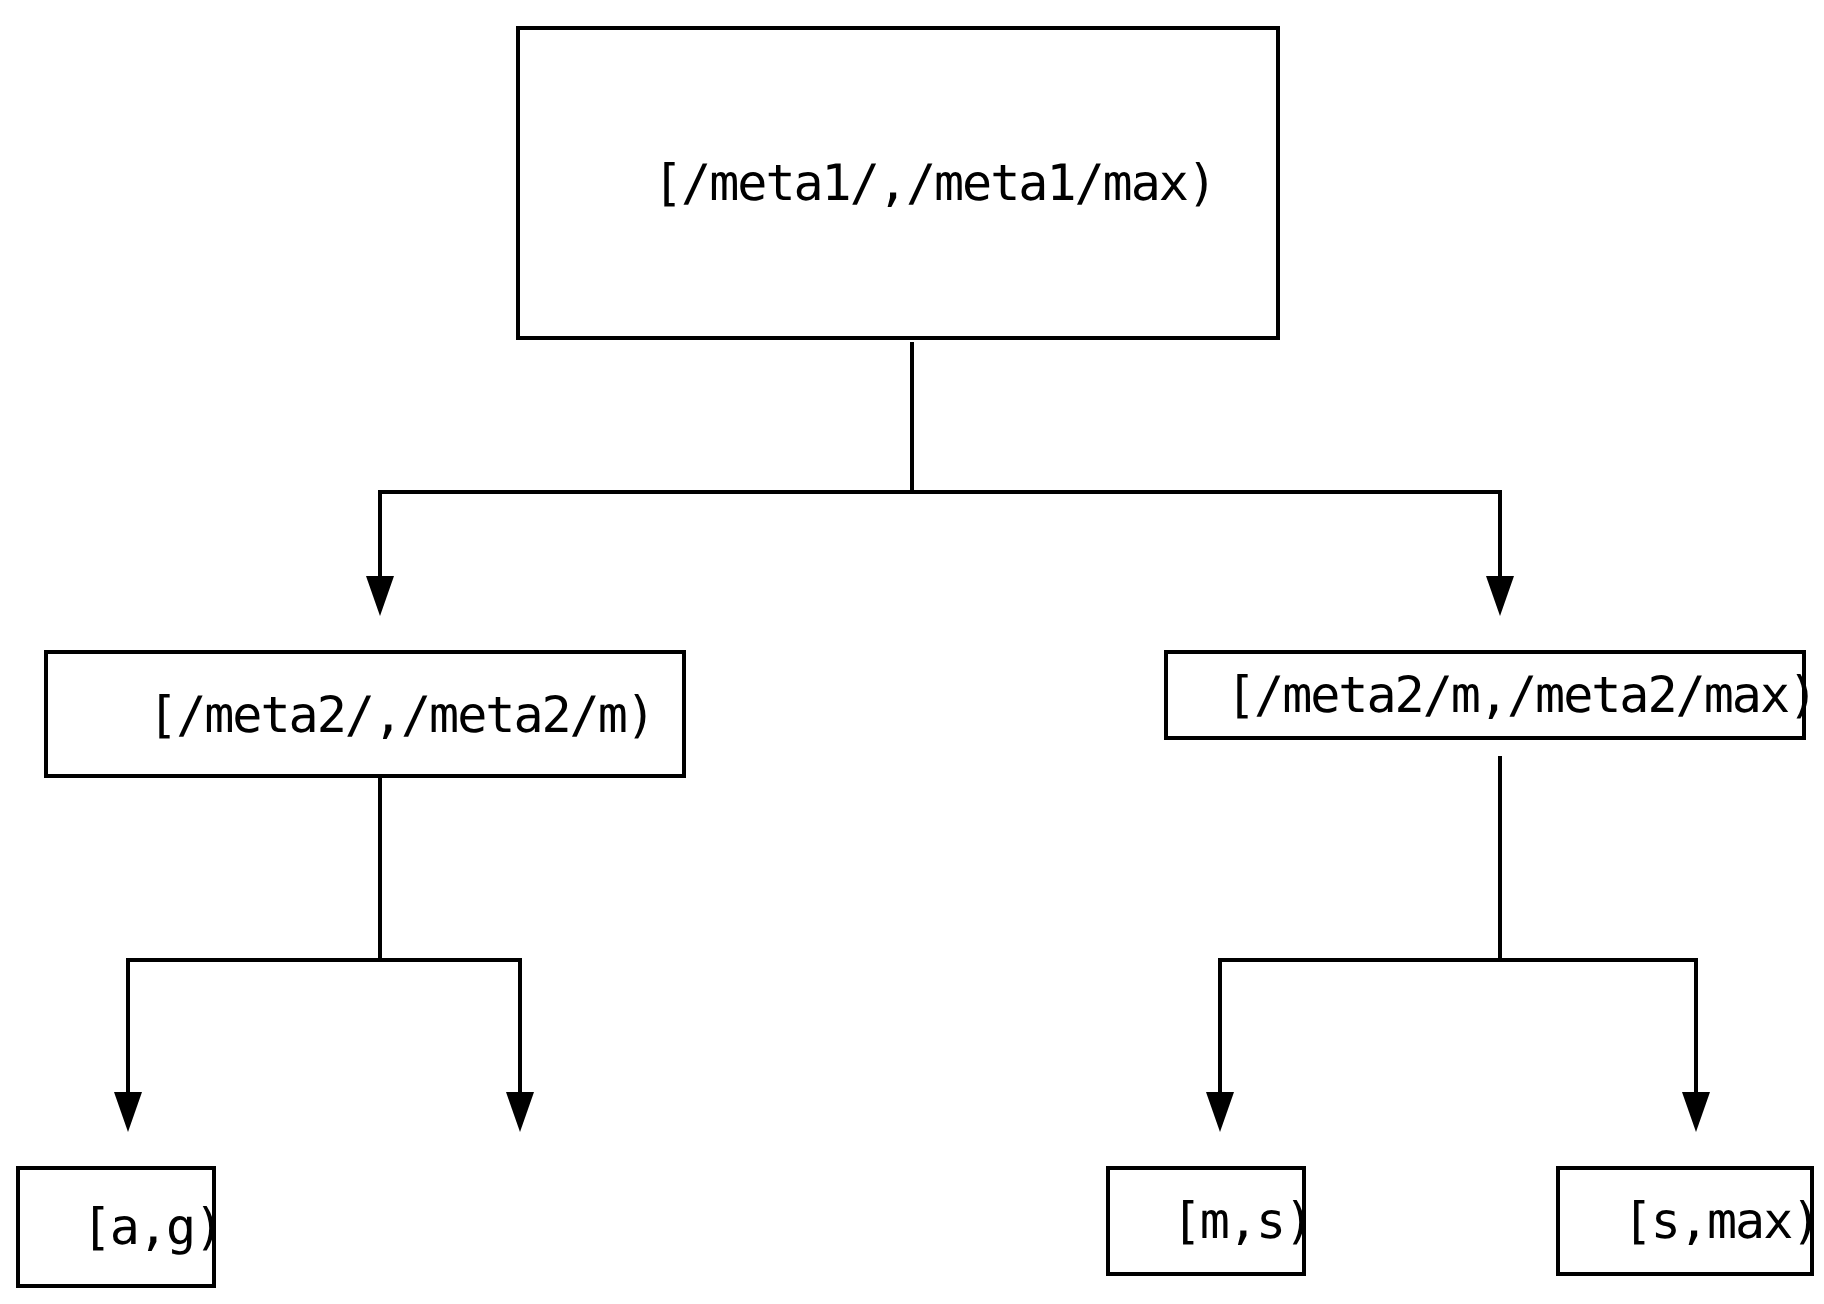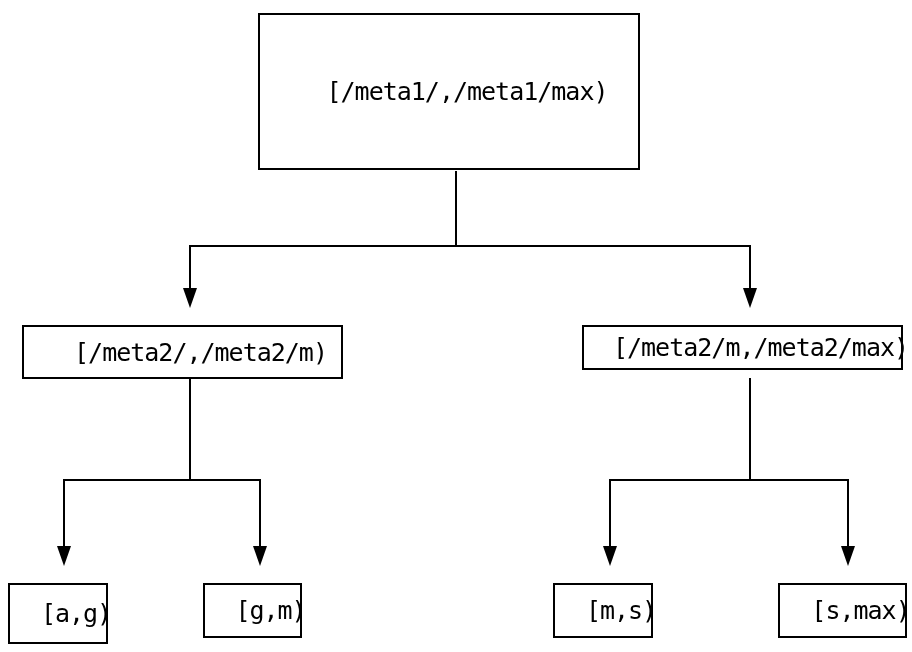--- a/index.html
+++ b/index.html
@@ -34,21 +34,21 @@
     display: flex;
     align-items: center;
     justify-content: center;
     color: #000000;
     font-size: 25px;
     letter-spacing: -1px;
     white-space: nowrap;
     padding-left: 36px;
   }
   .node-root   { left: 258px; top: 13px;  width: 382px; height: 157px; }
-  .node-left   { left: 22px;  top: 325px; width: 321px; height: 54px; }
+  .node-left   { left: 22px;  top: 325px; width: 321px; height: 64px; }
   .node-right  { left: 582px; top: 325px; width: 321px; height: 45px; }
   .node-leaf-1 { left: 8px;   top: 583px; width: 100px; height: 61px; }
   .node-leaf-2 { left: 203px; top: 583px; width: 99px;  height: 55px; }
   .node-leaf-3 { left: 553px; top: 583px; width: 100px; height: 55px; }
   .node-leaf-4 { left: 778px; top: 583px; width: 129px; height: 55px; }
 </style>
 </head>
 <body>
 
 <div class="canvas">
@@ -80,23 +80,20 @@
   </div>
 
   <div class="node node-right">
     <span>[/meta2/m,/meta2/max)</span>
   </div>
 
   <div class="node node-leaf-1">
     <span>[a,g)</span>
   </div>
 
-  <div class="node node-leaf-2">
-    <span>[g,m)</span>
-  </div>
 
   <div class="node node-leaf-4">
     <span>[s,max)</span>
   </div>
 
   <div class="node node-leaf-3">
     <span>[m,s)</span>
   </div>
 
 </div>

